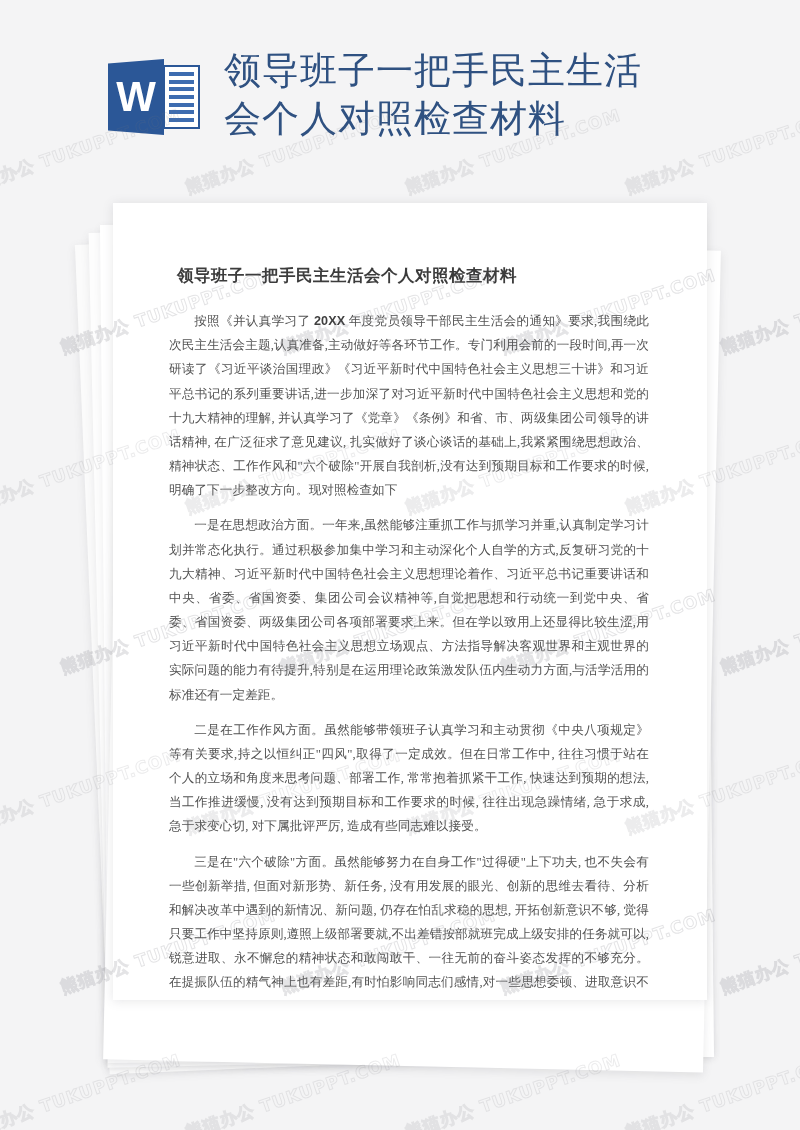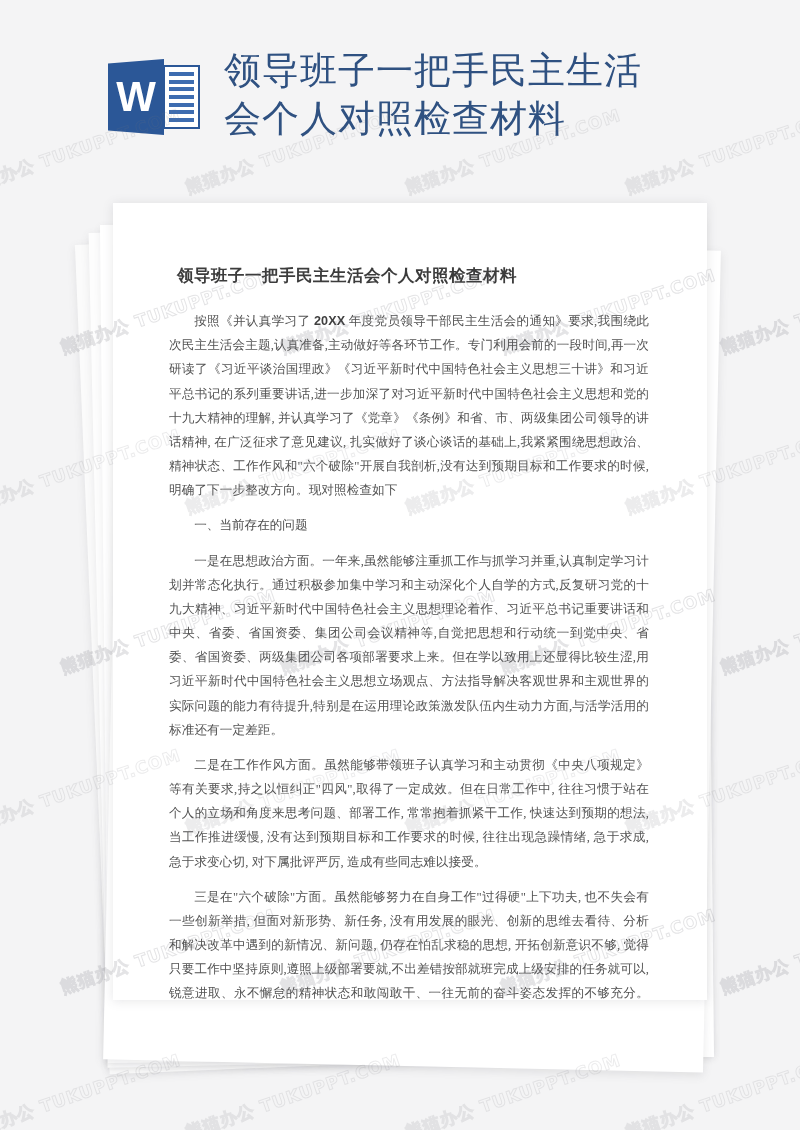--- a/index.html
+++ b/index.html
@@ -224,21 +224,20 @@
   <div class="header-title">领导班子一把手民主生活会个人对照检查材料</div>
 </div>
 
 <div class="doc">
   <h1 class="doc-title">领导班子一把手民主生活会个人对照检查材料</h1>
 
   <p class="para">
     <span>按照《并认真学习了 </span><span class="b">20XX</span><span> 年度党员领导干部民主生活会的通知》要求,我围绕此次民主生活会主题,认真准备,主动做好等各环节工作。专门利用会前的一段时间,再一次研读了《习近平谈治国理政》《习近平新时代中国特色社会主义思想三十讲》和习近平总书记的系列重要讲话,进一步加深了对习近平新时代中国特色社会主义思想和党的十九大精神的理解, 并认真学习了《党章》《条例》和省、市、两级集团公司领导的讲话精神, 在广泛征求了意见建议, 扎实做好了谈心谈话的基础上,我紧紧围绕思想政治、精神状态、工作作风和"六个破除"开展自我剖析,没有达到预期目标和工作要求的时候,明确了下一步整改方向。现对照检查如下</span>
   </p>
 
-  <p class="section-head">一、当前存在的问题</p>
 
   <p class="para">一是在思想政治方面。一年来,虽然能够注重抓工作与抓学习并重,认真制定学习计划并常态化执行。通过积极参加集中学习和主动深化个人自学的方式,反复研习党的十九大精神、习近平新时代中国特色社会主义思想理论着作、习近平总书记重要讲话和中央、省委、省国资委、集团公司会议精神等,自觉把思想和行动统一到党中央、省委、省国资委、两级集团公司各项部署要求上来。但在学以致用上还显得比较生涩,用习近平新时代中国特色社会主义思想立场观点、方法指导解决客观世界和主观世界的实际问题的能力有待提升,特别是在运用理论政策激发队伍内生动力方面,与活学活用的标准还有一定差距。</p>
 
   <p class="para">二是在工作作风方面。虽然能够带领班子认真学习和主动贯彻《中央八项规定》等有关要求,持之以恒纠正"四风",取得了一定成效。但在日常工作中, 往往习惯于站在个人的立场和角度来思考问题、部署工作, 常常抱着抓紧干工作, 快速达到预期的想法, 当工作推进缓慢, 没有达到预期目标和工作要求的时候, 往往出现急躁情绪, 急于求成, 急于求变心切, 对下属批评严厉, 造成有些同志难以接受。</p>
 
   <p class="para">三是在"六个破除"方面。虽然能够努力在自身工作"过得硬"上下功夫, 也不失会有一些创新举措, 但面对新形势、新任务, 没有用发展的眼光、创新的思维去看待、分析和解决改革中遇到的新情况、新问题, 仍存在怕乱求稳的思想, 开拓创新意识不够, 觉得只要工作中坚持原则,遵照上级部署要就,不出差错按部就班完成上级安排的任务就可以,锐意进取、永不懈怠的精神状态和敢闯敢干、一往无前的奋斗姿态发挥的不够充分。在提振队伍的精气神上也有差距,有时怕影响同志们感情,对一些思想委顿、进取意识不强的部门和同志批评、曝光不够, 激励干部踊跃干事创业的氛围还未完全形成。</p>
 </div>
 
 <div class="wm-layer">
     <div class="wm" style="left: -40px; top: 140px;">熊猫办公 TUKUPPT.COM</div>

